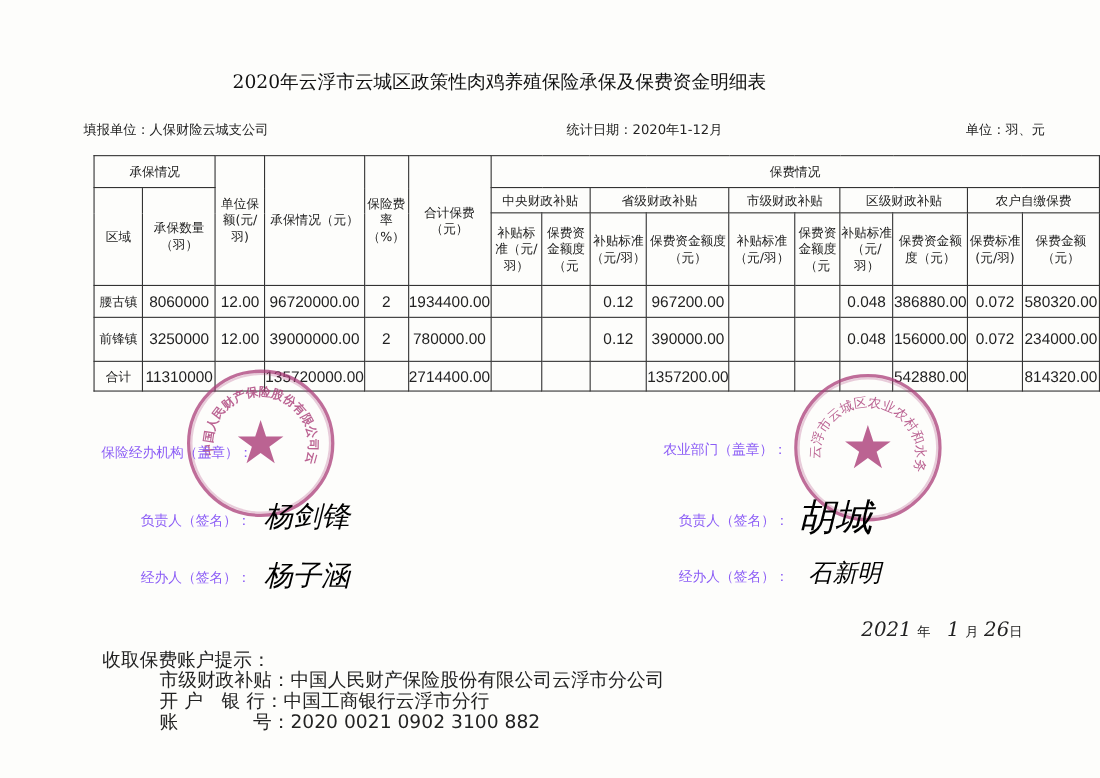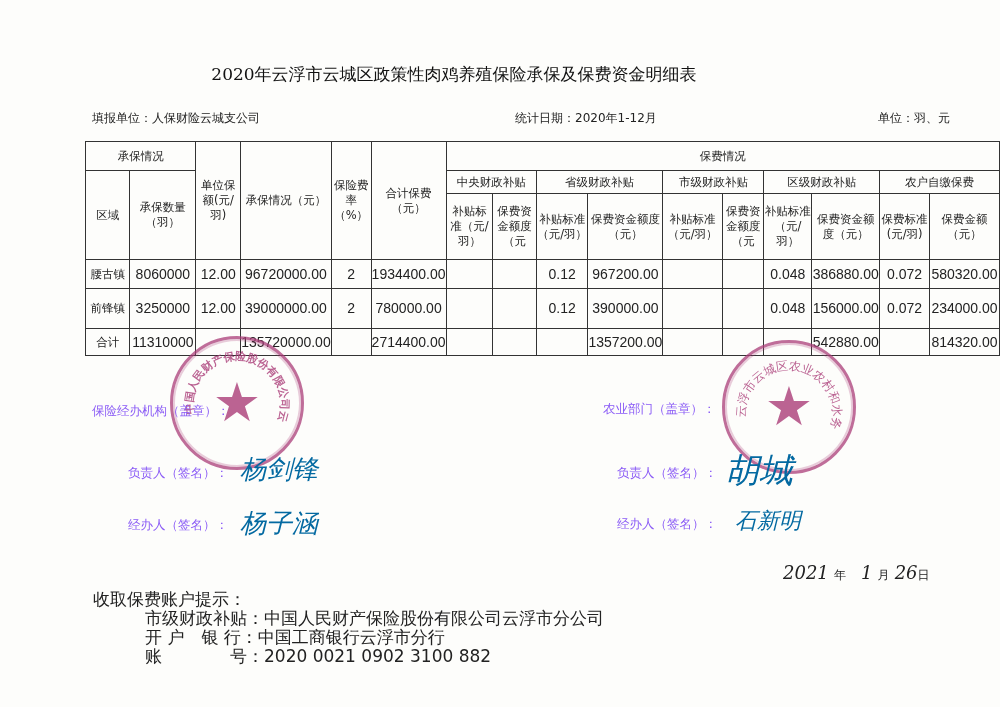--- a/index.html
+++ b/index.html
@@ -23,29 +23,29 @@
   }
   table.grid td.num { font-family: "Liberation Sans", sans-serif; font-size: 14px; }
   .seal {
     position: absolute; border-radius: 50%;
     border: 3px solid rgba(170, 60, 120, 0.75);
     box-shadow: inset 0 0 0 2px rgba(170, 60, 120, 0.25);
   }
   .seal .star { position:absolute; left:50%; top:50%; transform: translate(-50%,-50%); color: rgba(170,60,120,0.8); font-size: 54px; line-height: 1; }
   .seal .ring { position:absolute; inset:0; }
   .sig-label { font-size: 12.5px; color: #8b5cf6; }
-  .sig { font-family: "DejaVu Serif", serif; font-style: italic; font-size: 26px; color: #0369a1; }
+  .sig { font-family: "DejaVu Serif", serif; font-style: italic; font-size: 26px; color: #000000; }
   .account { font-size: 17px; color:#222; }
   .date { font-size: 18px; color:#222; font-style: italic; font-family:"DejaVu Serif", serif; }
 </style>
 </head>
 <body>
 
 <div class="abs title">2020年云浮市云城区政策性肉鸡养殖保险承保及保费资金明细表</div>
-<div class="abs meta" style="left:92px;text-align:right;">填报单位：人保财险云城支公司</div>
+<div class="abs meta" style="left:76px;text-align:right;">填报单位：人保财险云城支公司</div>
 <div class="abs meta" style="left:487px;margin-left:28px;">统计日期：2020年1-12月</div>
 <div class="abs meta" style="left:878px;">单位：羽、元</div>
 
 <table class="grid">
   <colgroup>
     <col style="width:45px">
       <col style="width:66px">
       <col style="width:45px">
       <col style="width:84px">
     <col style="width:40px">

